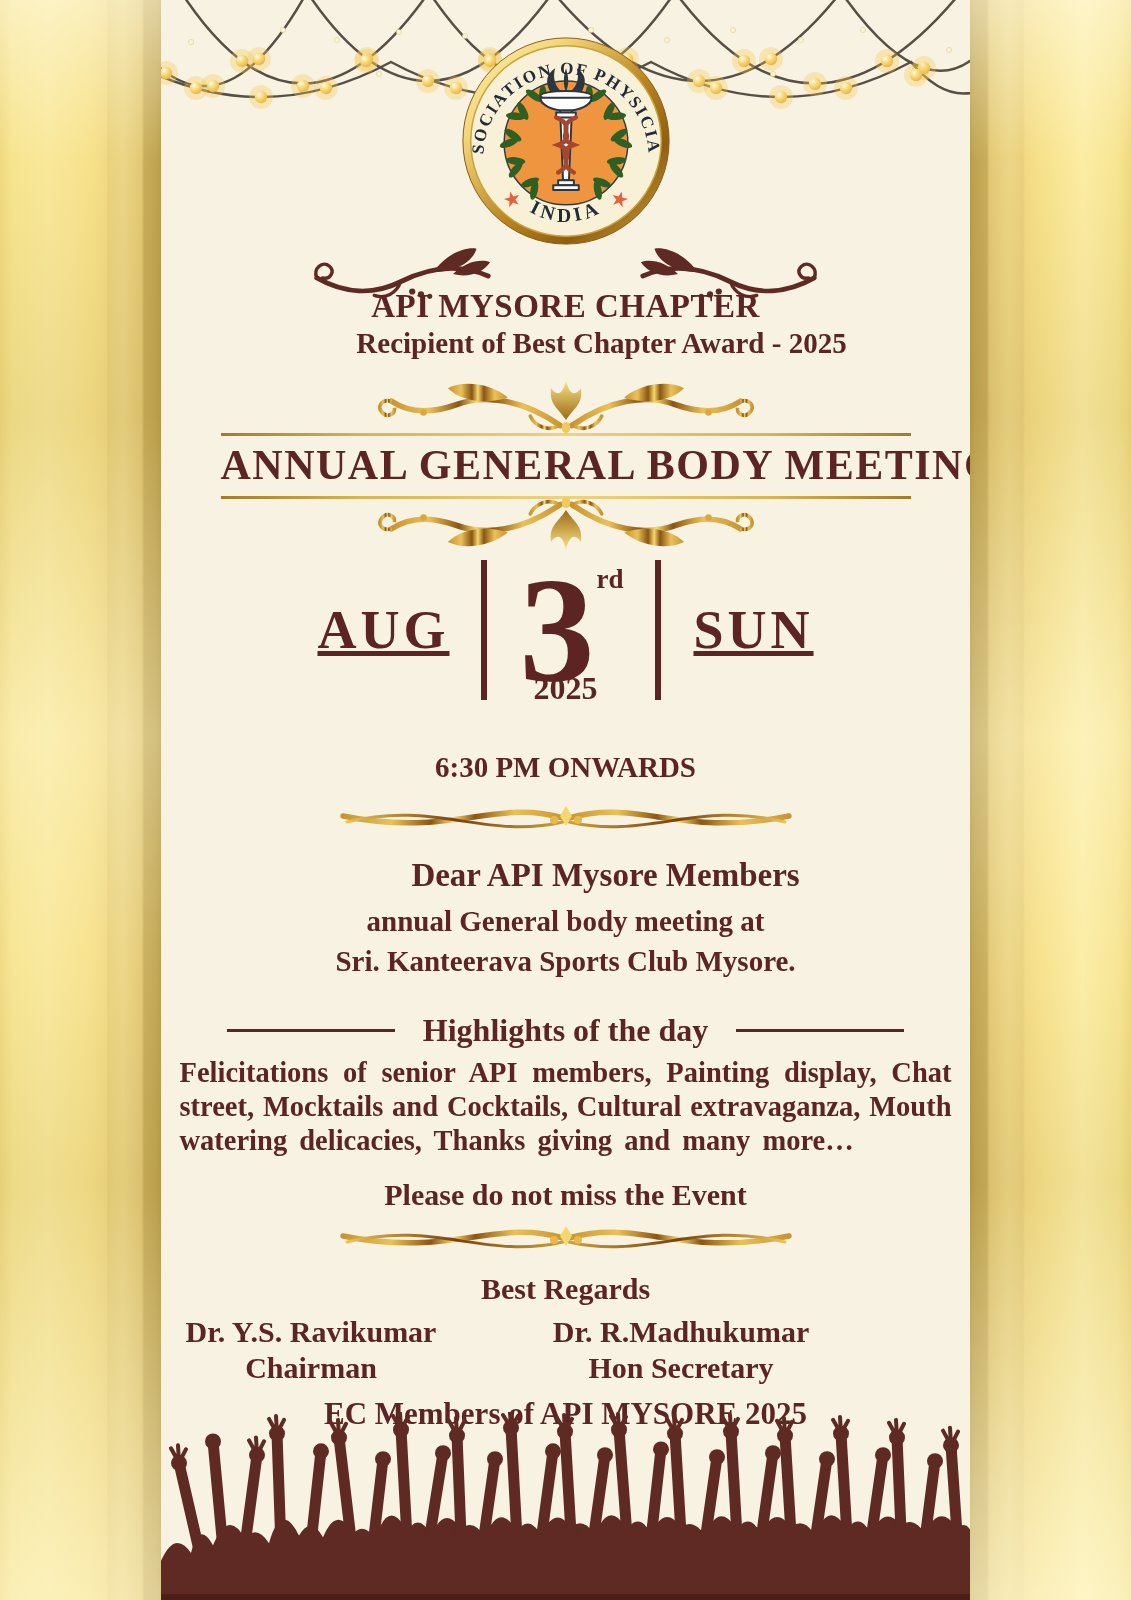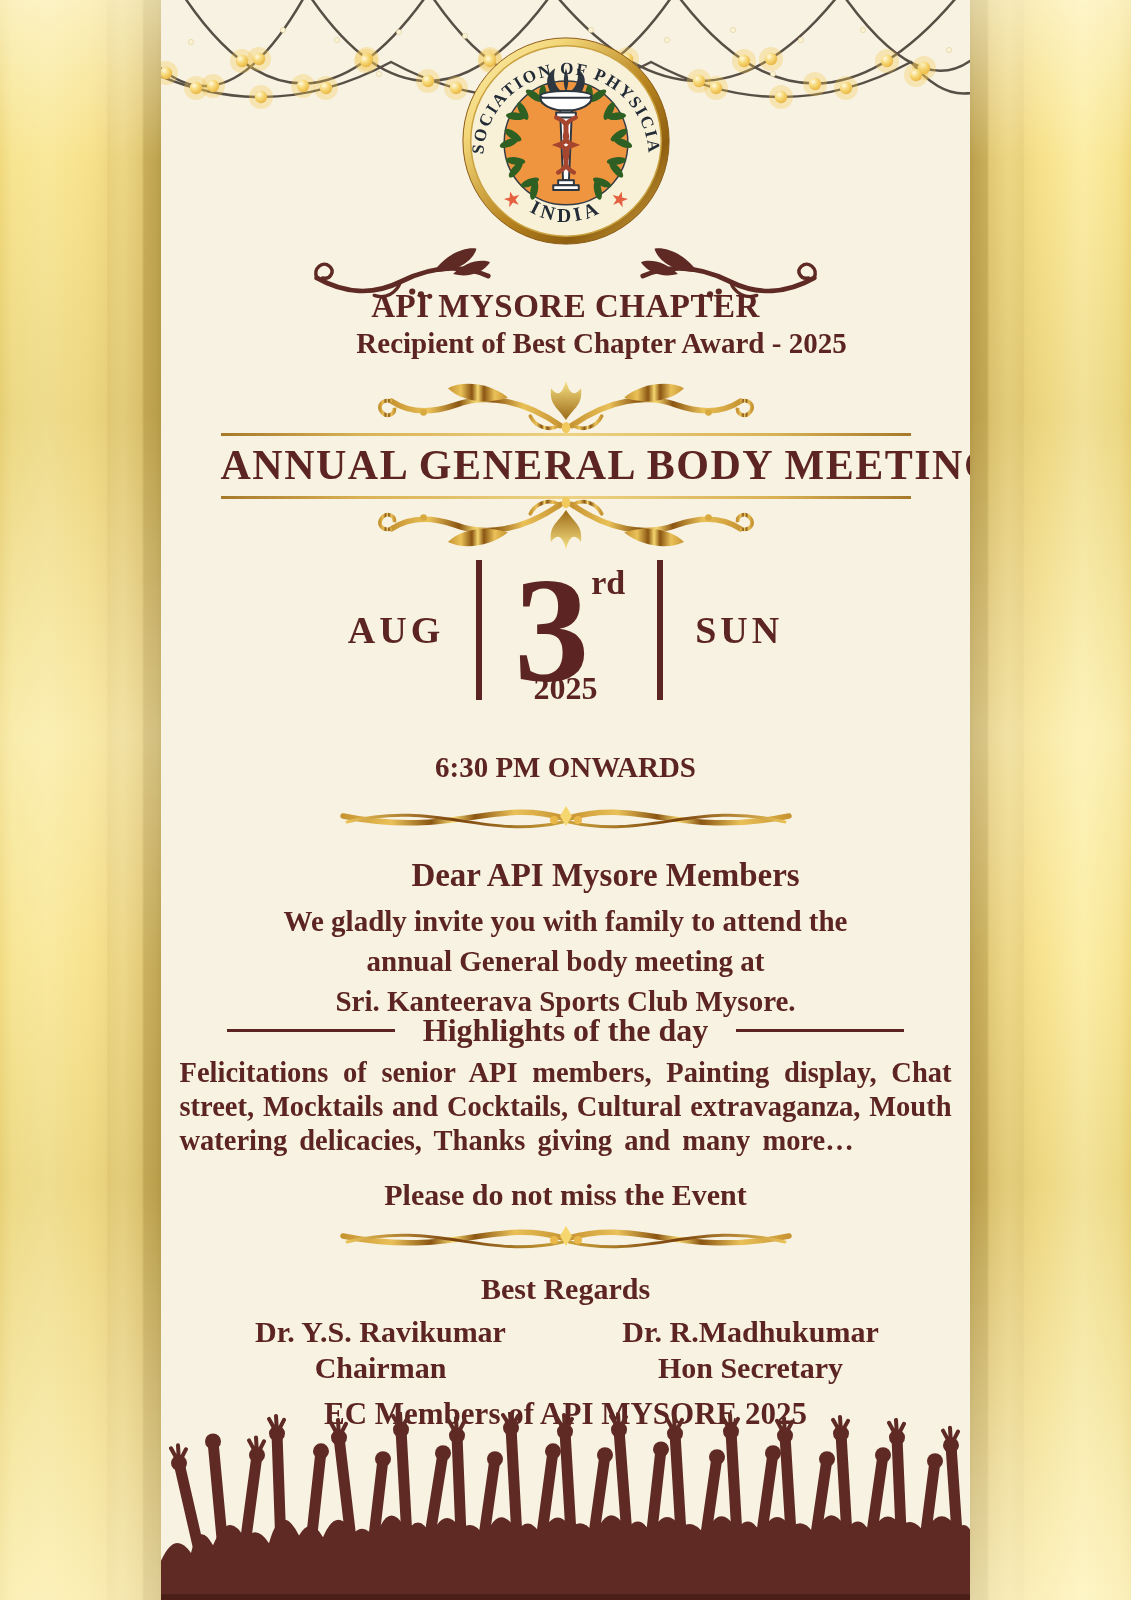--- a/index.html
+++ b/index.html
@@ -35,43 +35,43 @@
   .title-wrap{position:absolute;top:433px;left:50%;transform:translateX(-50%);
               width:690px;z-index:2;}
   .gold-line{height:3px;background:linear-gradient(to right,#a5792a,#d9b254 20%,
              #edd283 50%,#d9b254 80%,#a5792a);}
   .title{font-size:42px;letter-spacing:1.5px;padding:5px 0 7px;white-space:nowrap;}
   .orn{position:absolute;left:50%;width:400px;height:60px;}
   .orn-top{top:-58px;transform:translateX(-50%);}
   .orn-bottom{bottom:-56px;transform:translateX(-50%) scaleY(-1);}
   .date-row{top:558px;display:flex;align-items:center;justify-content:center;
             gap:32px;height:144px;z-index:2;}
-  .date-side{font-size:38px;letter-spacing:4px;}
+  .date-side{font-size:54px;letter-spacing:4px;text-decoration:underline;}
   .date-bar{width:6px;height:140px;background:#5c2523;}
   .date-day-wrap{display:flex;align-items:flex-start;}
   .date-day{font-size:150px;line-height:104px;}
-  .date-ord{font-size:34px;margin-top:-14px;margin-left:2px;}
+  .date-ord{font-size:27px;margin-top:-14px;margin-left:2px;}
   .year{top:670px;font-size:32px;z-index:2;}
   .time{top:751px;font-size:29px;z-index:2;}
   .divider{position:absolute;left:50%;transform:translateX(-50%);width:458px;
            height:46px;z-index:2;}
   .div1{top:794px;}
   .div2{top:1214px;}
   .salutation{top:857px;font-size:33px;z-index:2;margin-left:40px;}
   .invite{top:901px;font-size:29px;line-height:40px;z-index:2;}
   .hl-head{top:1012px;display:flex;align-items:center;justify-content:center;
            gap:28px;font-size:32px;z-index:2;}
   .hl-line{width:168px;height:3px;background:#5c2523;}
   .hl-body{top:1056px;left:50%;transform:translateX(-50%);width:772px;
            font-size:28.5px;line-height:34px;z-index:2;position:absolute;}
   .hl-just{text-align:justify;text-align-last:justify;}
   .hl-last{text-align:left;word-spacing:5px;}
   .note{top:1178px;font-size:30px;z-index:2;}
   .regards{top:1272px;font-size:30px;z-index:2;}
-  .sigs{top:1314px;display:flex;justify-content:center;gap:70px;font-size:30px;
+  .sigs{top:1314px;display:flex;gap:70px;font-size:30px;
         line-height:36px;z-index:2;}
   .sig{min-width:300px;}
   .ec{top:1396px;font-size:31px;z-index:2;}
   .crowd{position:absolute;left:0;top:1412px;z-index:4;}
 </style>
 </head>
 <body>
 
 <div class="card">
   <div class="border-gold border-left"></div>
@@ -296,21 +296,20 @@
       </defs>
       <use href="#div-half"></use>
       <use href="#div-half" transform="translate(458,0) scale(-1,1)"></use>
       <path d="M229,12 l6,10 -6,10 -6,-10 Z" fill="#f6d76f"></path>
       <circle cx="217" cy="26" r="4" fill="#eab84a"></circle>
       <circle cx="241" cy="26" r="4" fill="#eab84a"></circle>
     </svg>
 
     <div class="abs salutation">Dear API Mysore Members</div>
     <div class="abs invite">
-      <div>We gladly invite you with family to attend the</div>
       <div>annual General body meeting at</div>
       <div>Sri. Kanteerava Sports Club Mysore.</div>
     </div>
 
     <div class="abs hl-head">
       <span class="hl-line"></span>
       <span>Highlights of the day</span>
       <span class="hl-line"></span>
     </div>
     <div class="hl-body">

